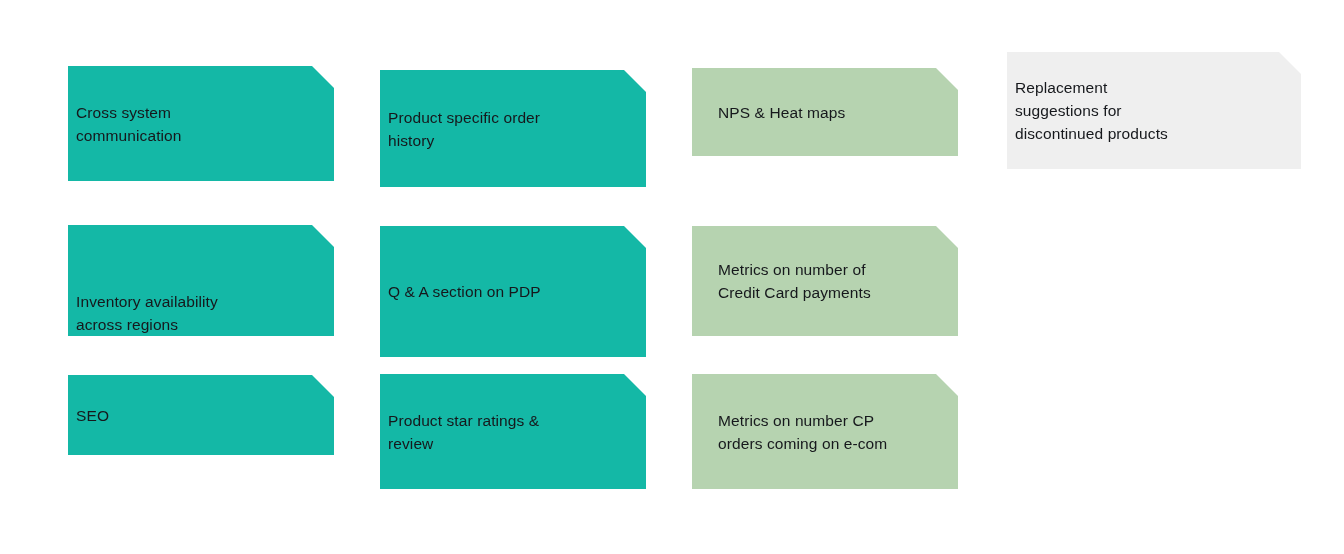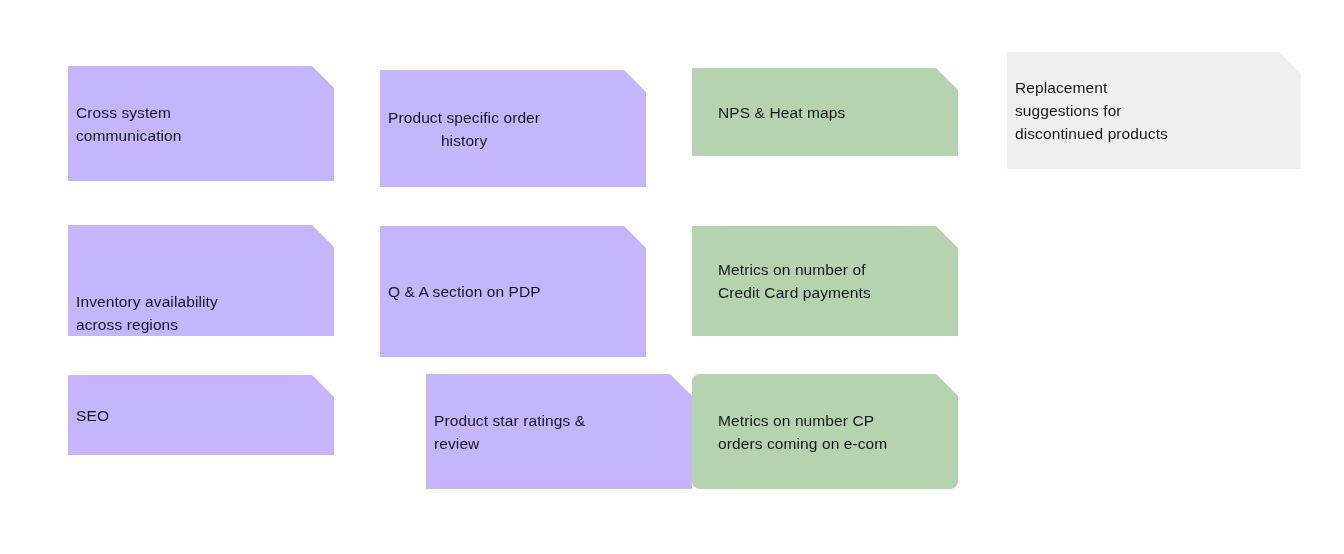--- a/index.html
+++ b/index.html
@@ -37,45 +37,45 @@
     position: absolute;
     box-sizing: border-box;
     width: 266px;
     padding: 0 26px;
     display: flex;
     align-items: center;
     
     clip-path: polygon(0 0, calc(100% - 22px) 0, 100% 22px, 100% 100%, 0 100%);
   }
 
-  .card-amber { background: #c4b5fd; padding-left: 8px; }
+  .card-amber { background: #14b8a6; padding-left: 8px; }
   .card-green { background: #b6d3b0; }
   .card-gray  { background: #efefef; }
 
   .card-label {
     font-size: 15.5px;
     line-height: 23px;
     color: #16181c;
     letter-spacing: 0.1px;
     font-weight: 400;
     white-space: pre-line;
   }
 
   
   .col-1 .row-1 { top: 66px;  height: 115px; }
   .col-1 .row-2 { top: 225px; height: 111px; align-items: flex-end; }
   .col-1 .row-3 { top: 375px; height: 80px; }
 
-  .col-2 .row-1 { top: 70px;  height: 117px; text-align: center; }
+  .col-2 .row-1 { top: 70px;  height: 117px; }
   .col-2 .row-2 { top: 226px; height: 131px; }
-  .col-2 .row-3 { top: 374px; height: 115px; margin-left: 46px; }
+  .col-2 .row-3 { top: 374px; height: 115px; }
 
   .col-3 .row-1 { top: 68px;  height: 88px; width: 266px; }
   .col-3 .row-2 { top: 226px; height: 110px; width: 266px; }
-  .col-3 .row-3 { top: 374px; height: 115px; width: 266px; border-radius: 8px; }
+  .col-3 .row-3 { top: 374px; height: 115px; width: 266px; }
 
   .col-4 .row-1 { top: 52px;  height: 117px; width: 294px; padding-left: 8px; }
 </style>
 </head>
 <body>
 
 <div class="board">
 
   <div class="column col-1">
     <div class="card card-amber row-1">

